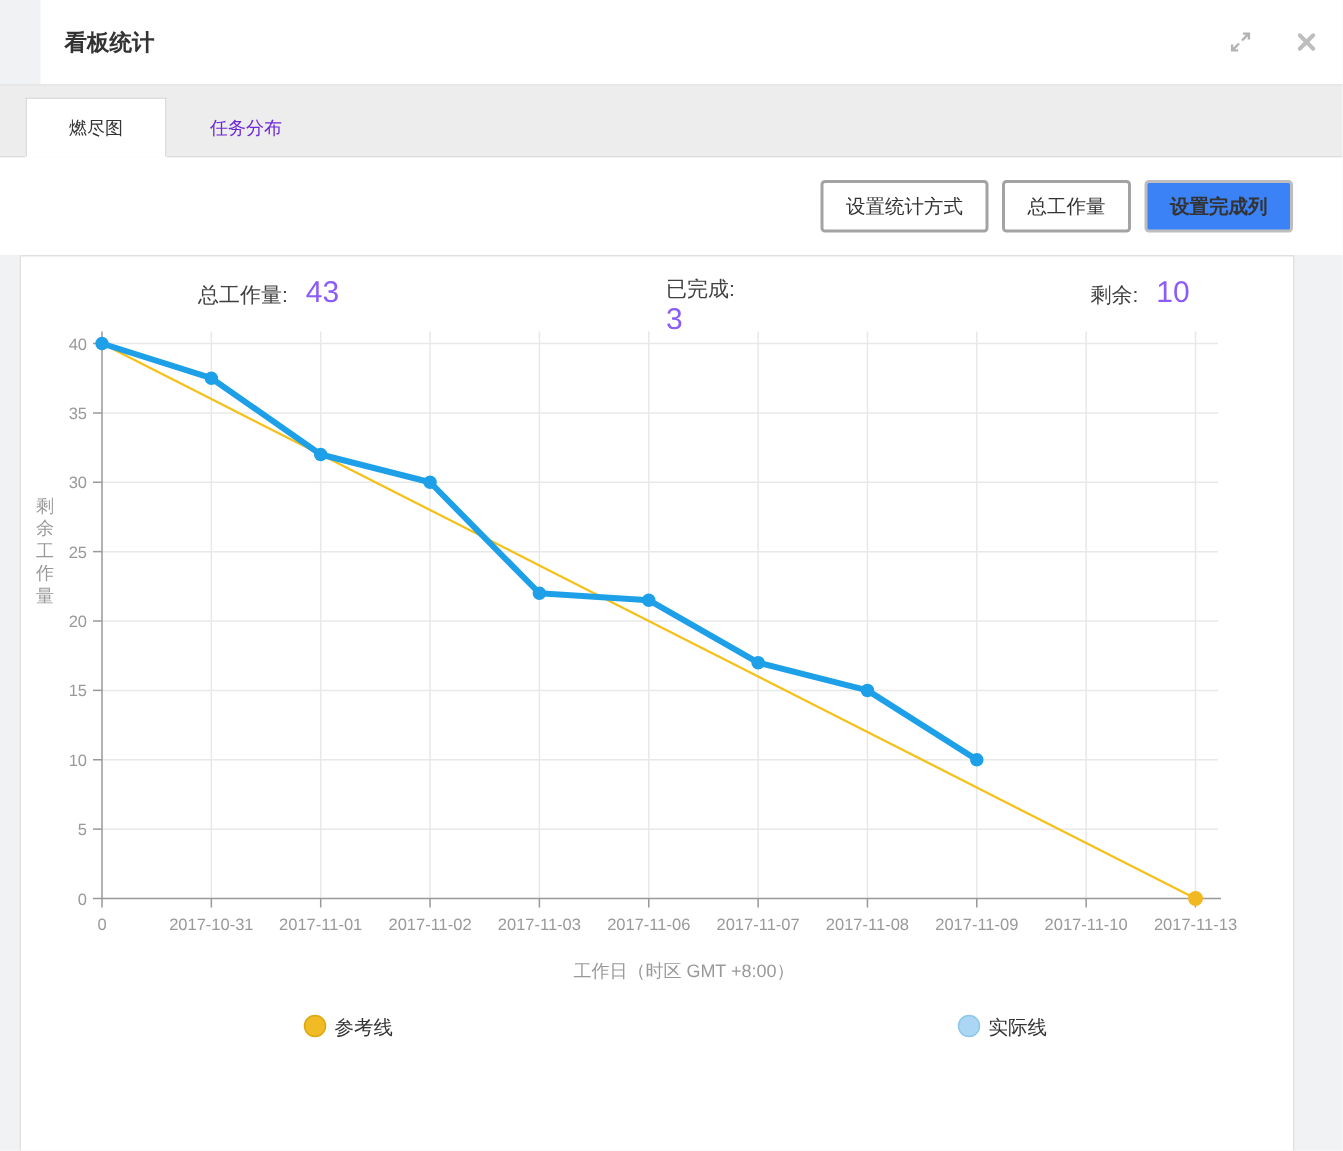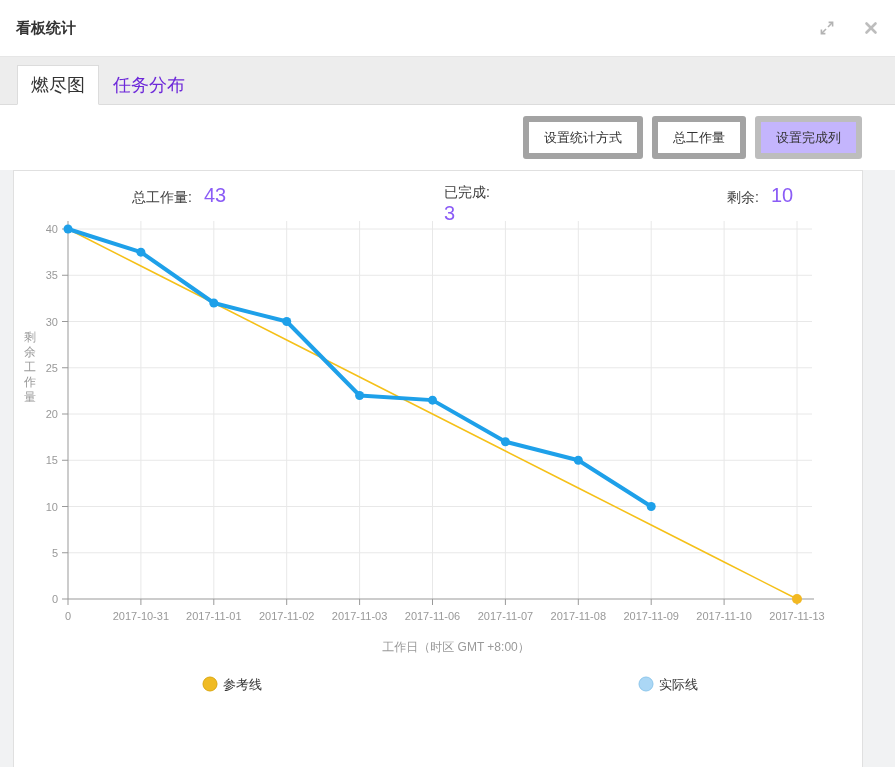--- a/index.html
+++ b/index.html
@@ -7,52 +7,52 @@
     width:895px;height:767px;overflow:hidden;
     background:#f1f2f3;
     font-family:"Liberation Sans","DejaVu Sans",sans-serif;
     -webkit-font-smoothing:antialiased;
   }
   .dialog{display:flex;flex-direction:column;width:895px;height:767px;}
   
   .header{
     background:#fff;height:56px;flex:0 0 auto;
     display:flex;align-items:center;justify-content:space-between;
-    padding:0 16px;box-sizing:border-box;
+    padding:0 16px;box-sizing:border-box;margin-left:27px;
   }
   .dialog-title{font-size:15px;font-weight:bold;color:#333;}
   .header-icons{display:flex;align-items:center;gap:28px;}
   .hicon{width:16px;height:16px;cursor:pointer;display:block;}
   
   .tabbar{
     background:#ededed;flex:0 0 auto;
     border-top:1px solid #e6e6e6;border-bottom:1px solid #dcdcdc;
     padding:8px 0 0 17px;display:flex;align-items:flex-end;
   }
   .tab{
-    font-size:18px;padding:11px 13px;cursor:pointer;line-height:16px;
+    font-size:12px;padding:11px 28px;cursor:pointer;line-height:16px;
     border:1px solid transparent;margin-bottom:-1px;
   }
   .tab.active{
     background:#fff;border:1px solid #dcdcdc;border-bottom:1px solid #fff;
     color:#333;
   }
   .tab.inactive{color:#6d28d9;font-family:Liberation Serif, serif;}
   
   .toolbar{
     background:#fff;height:65px;flex:0 0 auto;
     display:flex;align-items:center;justify-content:flex-end;
     gap:9px;padding-right:33px;box-sizing:border-box;
   }
   .btn{
     font-family:inherit;font-size:13px;color:#333;background:#fff;
-    border:6px solid #a3a3a3;border-radius:3px;
+    border:2px solid #a3a3a3;border-radius:3px;
     padding:8px 15px;cursor:pointer;line-height:15px;
   }
-  .btn.pressed{background:#c4b5fd;border-color:#bdbdbd;}
+  .btn.pressed{background:#3b82f6;border-color:#bdbdbd;font-weight:bold;}
   
   .content{flex:1 1 auto;background:#f1f2f3;padding-left:13px;box-sizing:border-box;}
   .panel{
     width:850px;height:620px;background:#fff;
     border:1px solid #e0e0e0;box-sizing:border-box;position:relative;
   }
   .stats{position:relative;height:46px;}
   .stat{position:absolute;top:13px;display:flex;align-items:baseline;white-space:nowrap;}
   .stat-label{font-size:14px;color:#404040;}
   .stat-value{font-size:20px;color:#8b5cf6;margin-left:12px;}

